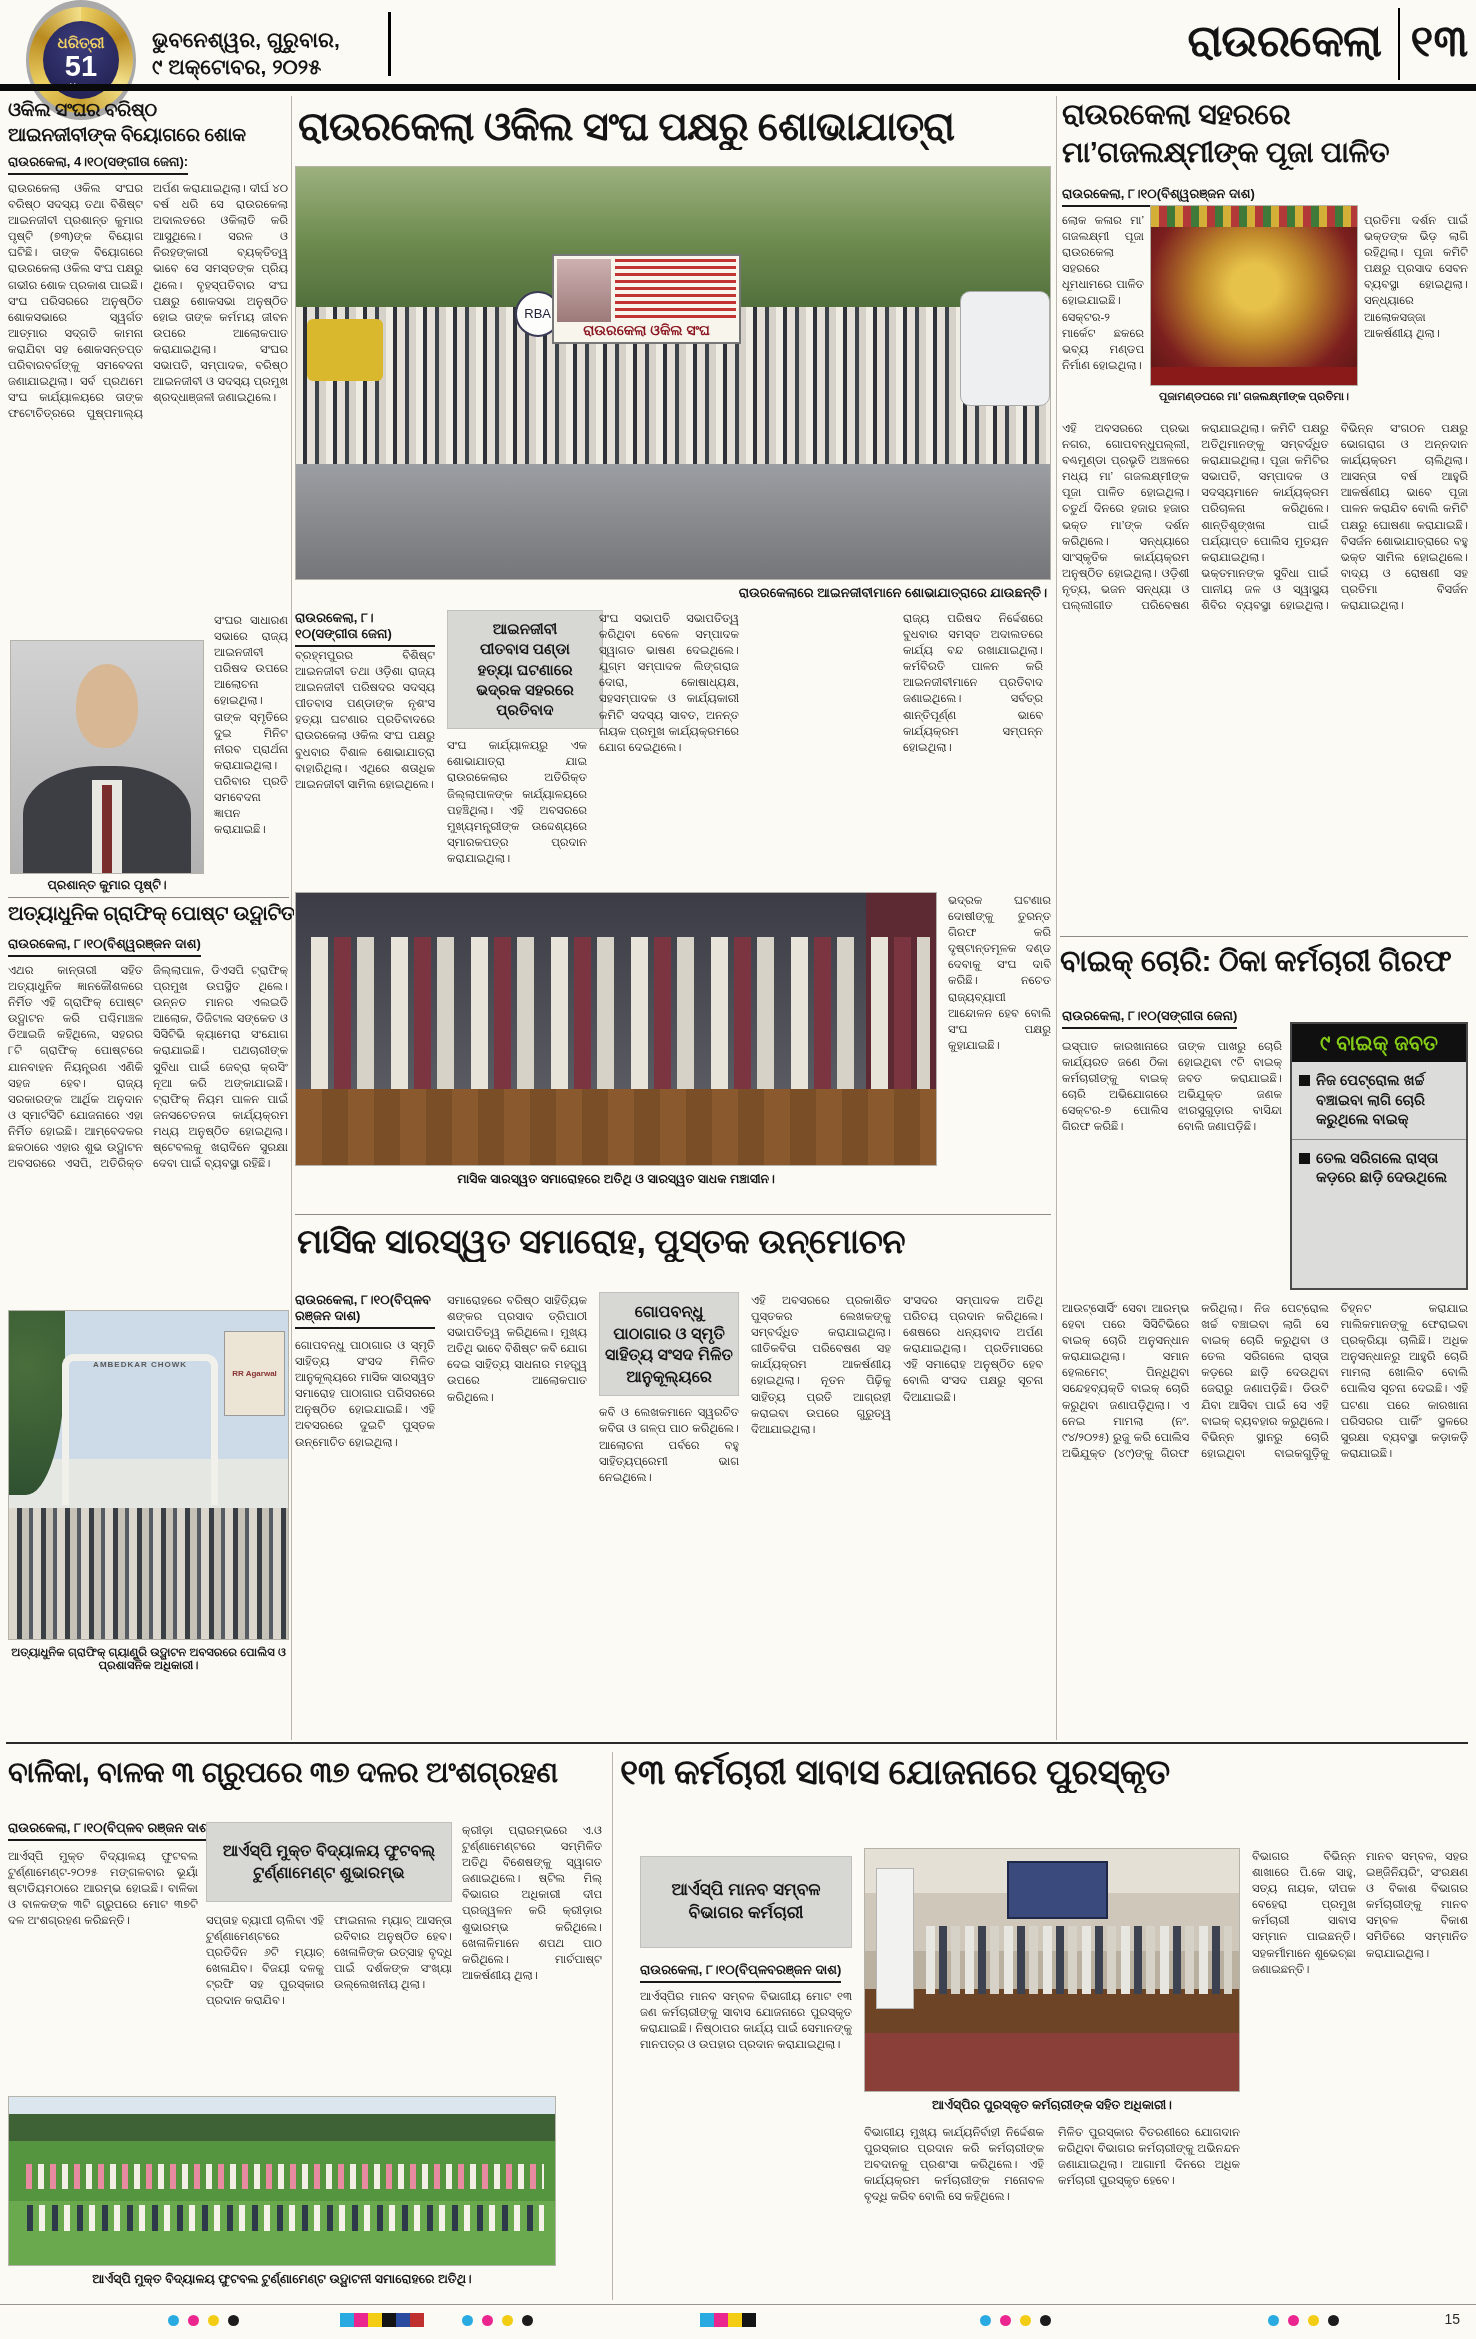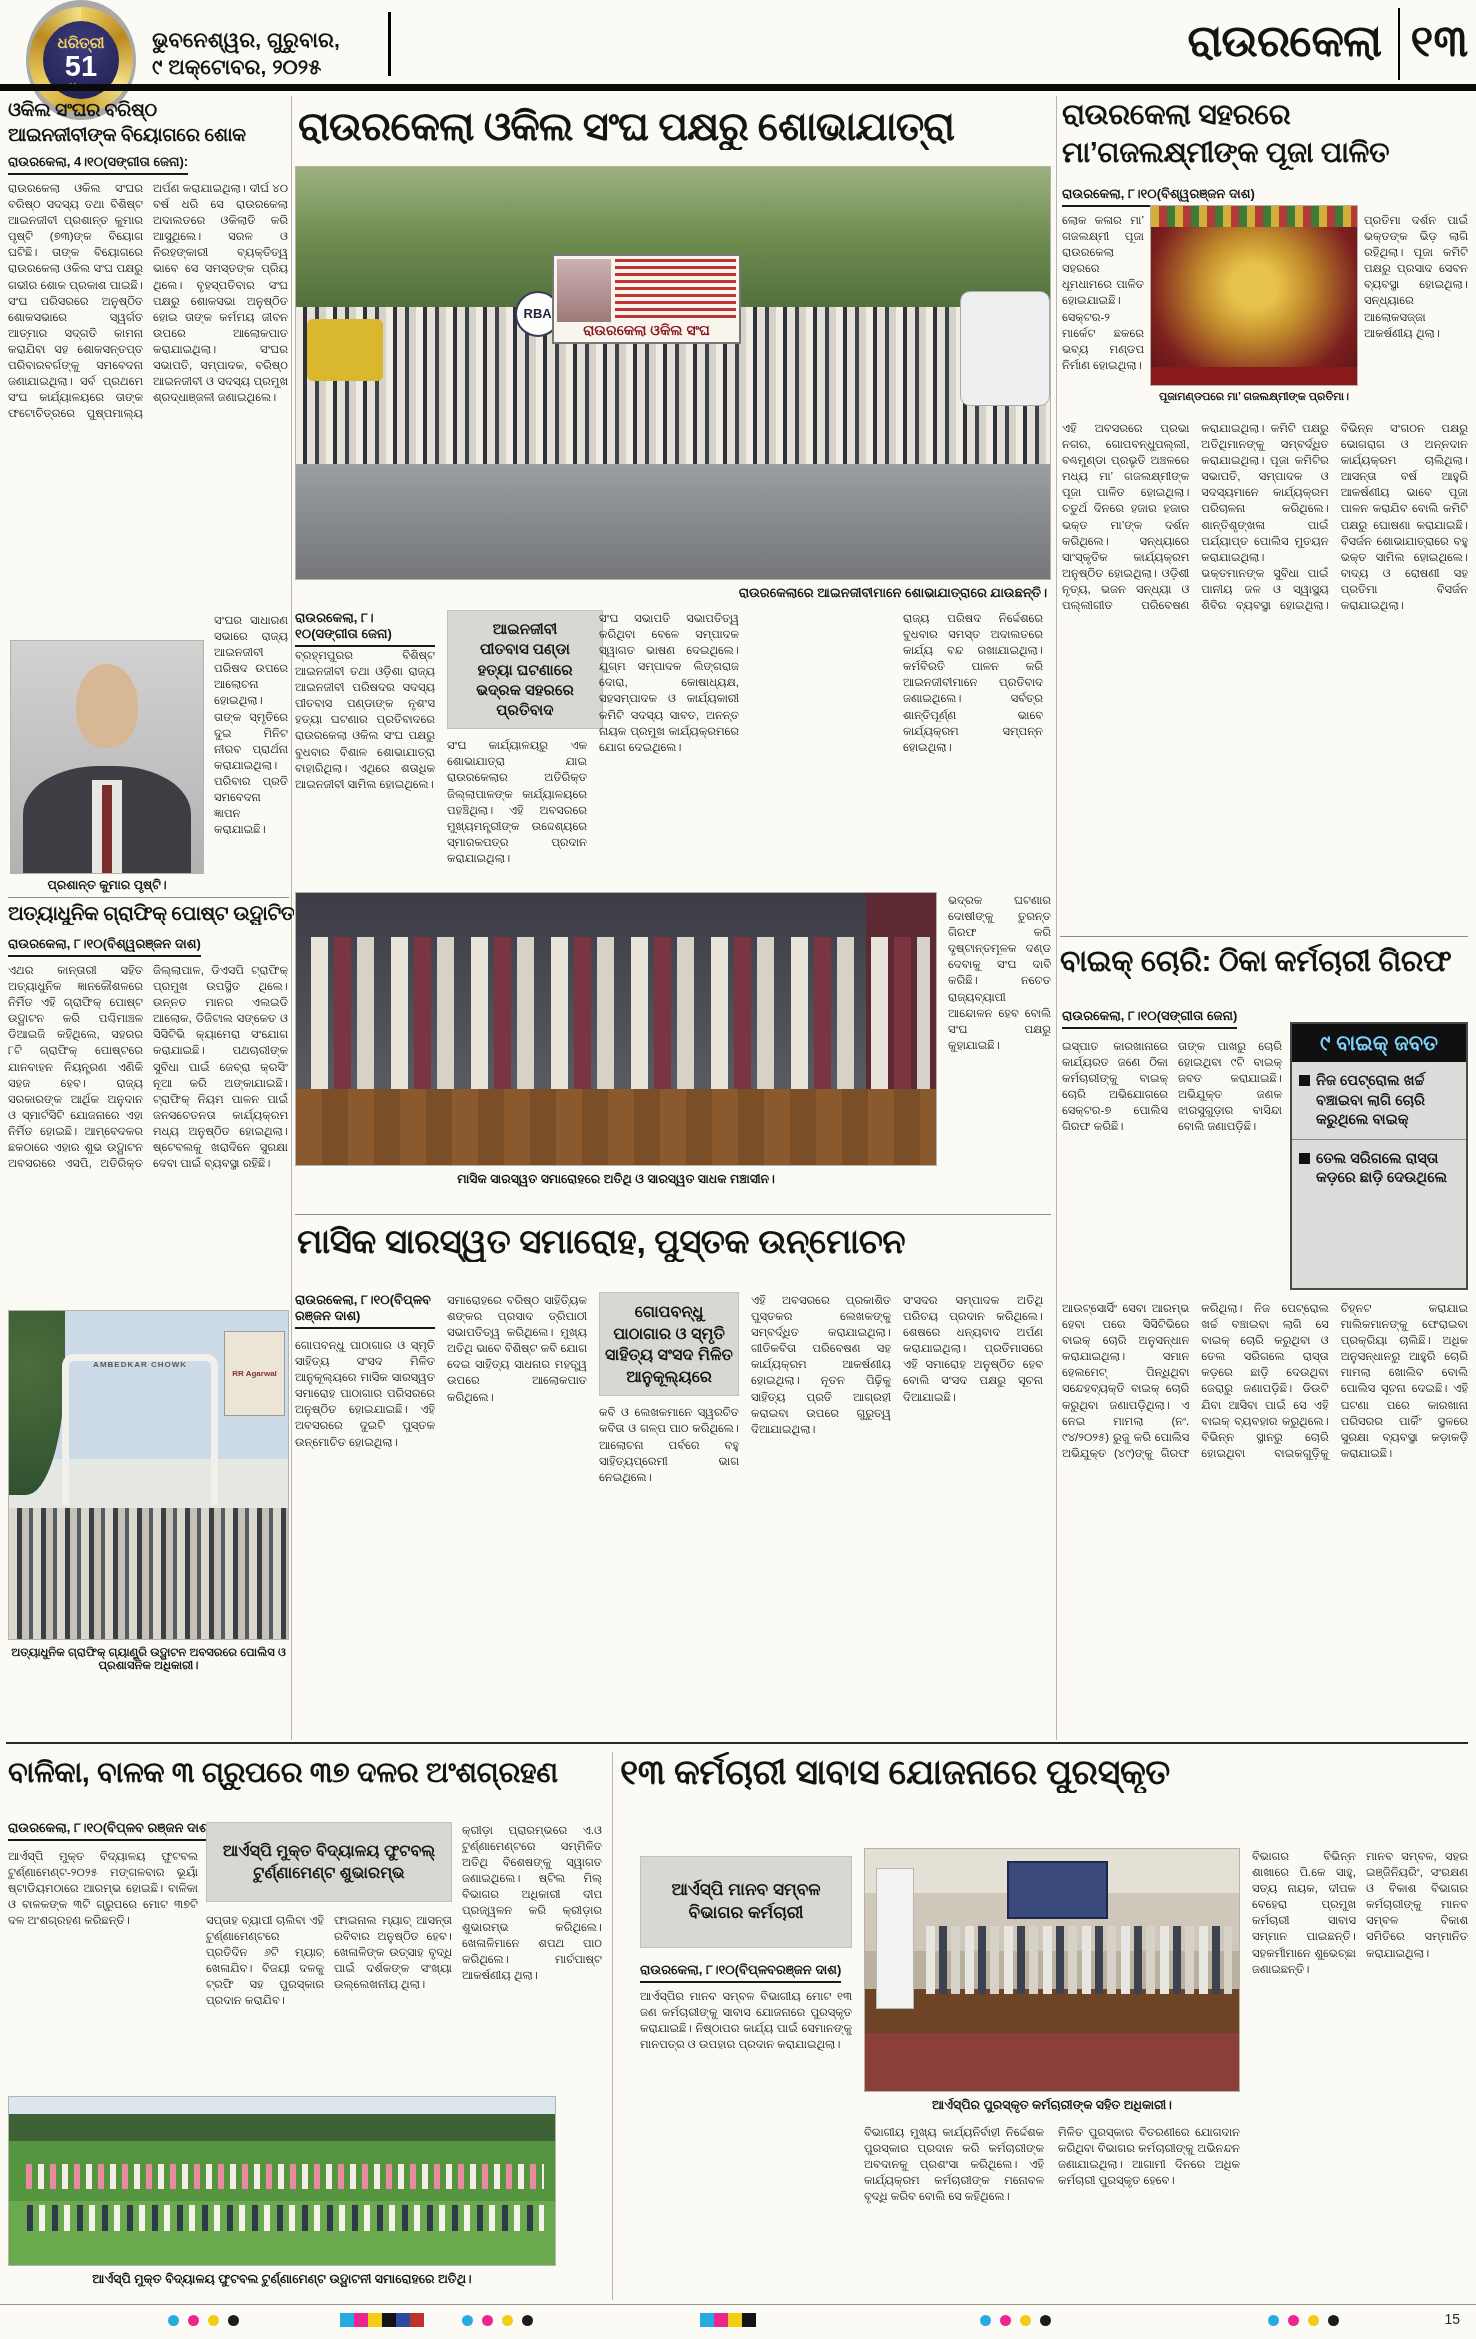--- a/index.html
+++ b/index.html
@@ -51,21 +51,21 @@
   
   #p-hl{position:absolute;left:298px;top:104px;width:754px;font-size:40px;letter-spacing:-1px}
   #p-photo{left:295px;top:166px;width:756px;height:414px}
   .pp-trees{position:absolute;top:0;left:0;right:0;height:34%;background:linear-gradient(#9cb07e 0%,#6c8a4e 55%,#52703c 100%)}
   .pp-crowd{position:absolute;top:34%;left:0;right:0;height:38%;
       background:repeating-linear-gradient(90deg,#efece4 0 7px,#2e3238 7px 11px,#e4e0d8 11px 19px,#3c424a 19px 23px,#d6d2ca 23px 30px)}
   .pp-road{position:absolute;top:72%;left:0;right:0;bottom:0;background:linear-gradient(#9b9ea2,#747679)}
   .pp-car{position:absolute;left:1.5%;top:37%;width:10%;height:15%;background:#d9b82e;border-radius:6px}
   .pp-car2{position:absolute;right:0;top:30%;width:12%;height:28%;background:#edeff1;border-radius:10px;border:1px solid #aaa}
   .pp-badge{position:absolute;left:29%;top:30%;width:46px;height:46px;border-radius:50%;background:#fdfdfb;
-      border:2px solid #3a3a55;display:flex;align-items:center;justify-content:center;font-weight:bold;font-size:13px;color:#22223c}
+      border:2px solid #3a3a55;display:flex;align-items:center;justify-content:center;font-weight:normal;font-size:13px;color:#22223c}
   .pp-banner{position:absolute;left:34%;top:21%;width:25%;height:22%;background:#f8f5ec;border:2px solid #777;
       display:flex;flex-direction:column;padding:3px}
   .bnr-row{display:flex;gap:4px;flex:1;min-height:0}
   .bnr-photo{width:30%;background:linear-gradient(#cdb0b0,#9d7a7a)}
   .bnr-lines{flex:1;background:repeating-linear-gradient(#c23333 0 3px,transparent 3px 7px)}
   .bnr-title{font-size:14px;font-weight:bold;color:#8a1620;text-align:center;white-space:nowrap;overflow:hidden}
   #p-cap{position:absolute;left:295px;top:585px;width:752px;text-align:right;font-size:13px;font-weight:bold}
   .pcol{position:absolute;top:610px;width:140px;height:278px}
   #pcol1{left:295px}#pcol2{left:447px}#pcol3{left:599px}#pcol4{left:751px}#pcol5{left:903px}
   #p-box{width:156px;min-height:96px;font-size:15px;padding:8px 19px;margin-bottom:8px}
@@ -98,21 +98,21 @@
   #gj-cap{position:absolute;left:1150px;top:390px;width:208px;font-size:11px}
   #gj-side{position:absolute;left:1364px;top:212px;width:104px;height:198px}
   #gj-body{position:absolute;left:1062px;top:420px;width:406px;height:512px;column-count:3;column-gap:12px}
 
   
   #b-hl{position:absolute;left:1060px;top:944px;width:410px;font-size:30px}
   #b-byline{position:absolute;left:1062px;top:1006px}
   #b-col1{position:absolute;left:1062px;top:1038px;width:106px;height:252px}
   #b-col2{position:absolute;left:1178px;top:1038px;width:104px;height:252px}
   #b-box{position:absolute;left:1290px;top:1022px;width:178px;height:268px;border:2px solid #4a4a4a;background:#dcdcda}
-  #b-box-hd{background:#101010;color:#7dd3fc;font-size:21px;font-weight:bold;text-align:center;padding:7px 2px}
+  #b-box-hd{background:#101010;color:#84cc16;font-size:21px;font-weight:bold;text-align:center;padding:7px 2px}
   .b-bullet{display:flex;gap:6px;padding:9px 7px;font-size:14.5px;font-weight:bold;line-height:1.35;text-align:left}
   .b-bullet+.b-bullet{border-top:1px solid #8a8a8a}
   .sq-marker{width:11px;height:11px;background:#111;margin-top:4px;flex:none}
   #b-body{position:absolute;left:1062px;top:1300px;width:406px;height:440px;column-count:3;column-gap:12px}
 
   
   #g-hl{position:absolute;left:8px;top:902px;width:286px;font-size:20px;white-space:nowrap}
   #g-byline{position:absolute;left:8px;top:934px}
   #g-body{position:absolute;left:8px;top:962px;width:280px;height:344px;column-count:2;column-gap:10px}
   #g-photo{left:8px;top:1310px;width:281px;height:330px;background:linear-gradient(#ccdbe7 0 45%,#e4e7e2 45% 100%)}

